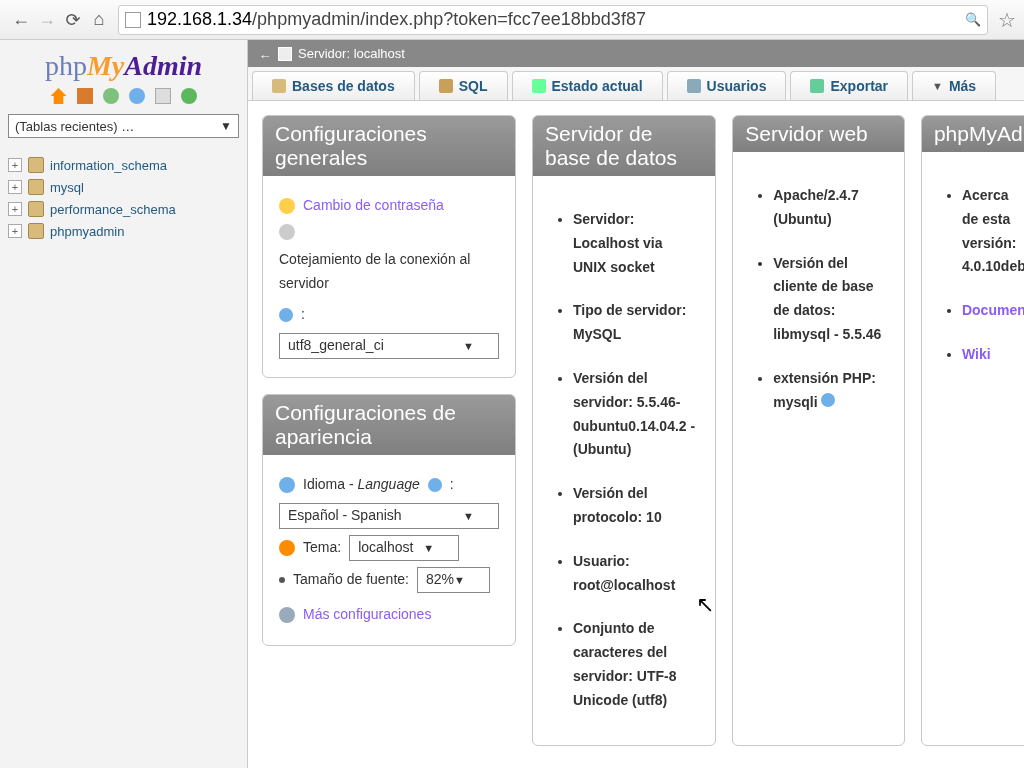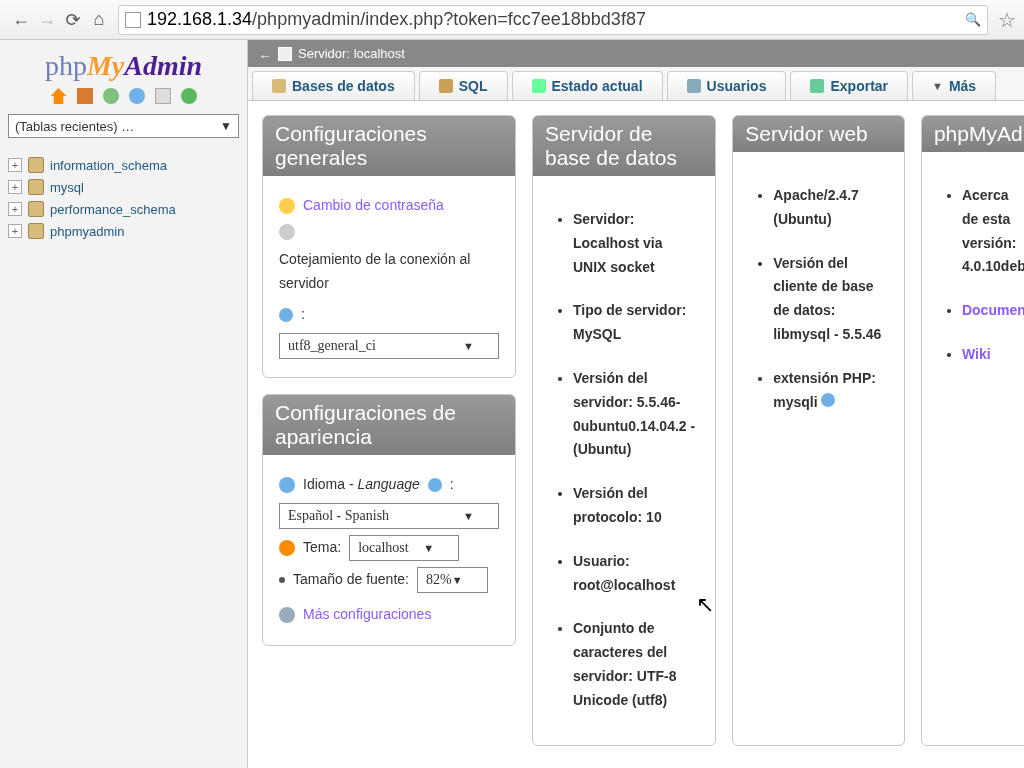--- a/index.html
+++ b/index.html
@@ -56,21 +56,21 @@
 
   .row { display:flex; align-items:center; gap:8px; margin:6px 0; flex-wrap:wrap; }
   .mini-icon { width:16px; height:16px; border-radius:50%; }
   .key-icon { background:#ffcf4b; }
   .text-icon { background:#ccc; }
   .globe-icon { background:#6fb0e8; }
   .palette-icon { background:#ff8c00; }
   .wrench-icon { background:#9ab; }
   .help-dot { width:14px; height:14px; border-radius:50%; background:#6fb0e8; display:inline-block; }
 
-  .sel { border:1px solid #888; background:#fff; padding:3px 24px 3px 8px; display:inline-flex; align-items:center; justify-content:space-between; min-width:110px; height:26px; cursor:pointer;font-family:Liberation Serif, serif; }
+  .sel { border:1px solid #888; background:#fff; padding:3px 24px 3px 8px; display:inline-flex; align-items:center; justify-content:space-between; min-width:110px; height:26px; cursor:pointer; }
   .sel.wide { width:220px; }
   .sel .arrow { margin-left:auto; font-size:11px; }
 
   .italic-note { font-style:italic; }
 </style>
 </head>
 <body>
 
 <div class="browser-bar">
   <div class="bb-btn">←</div>

